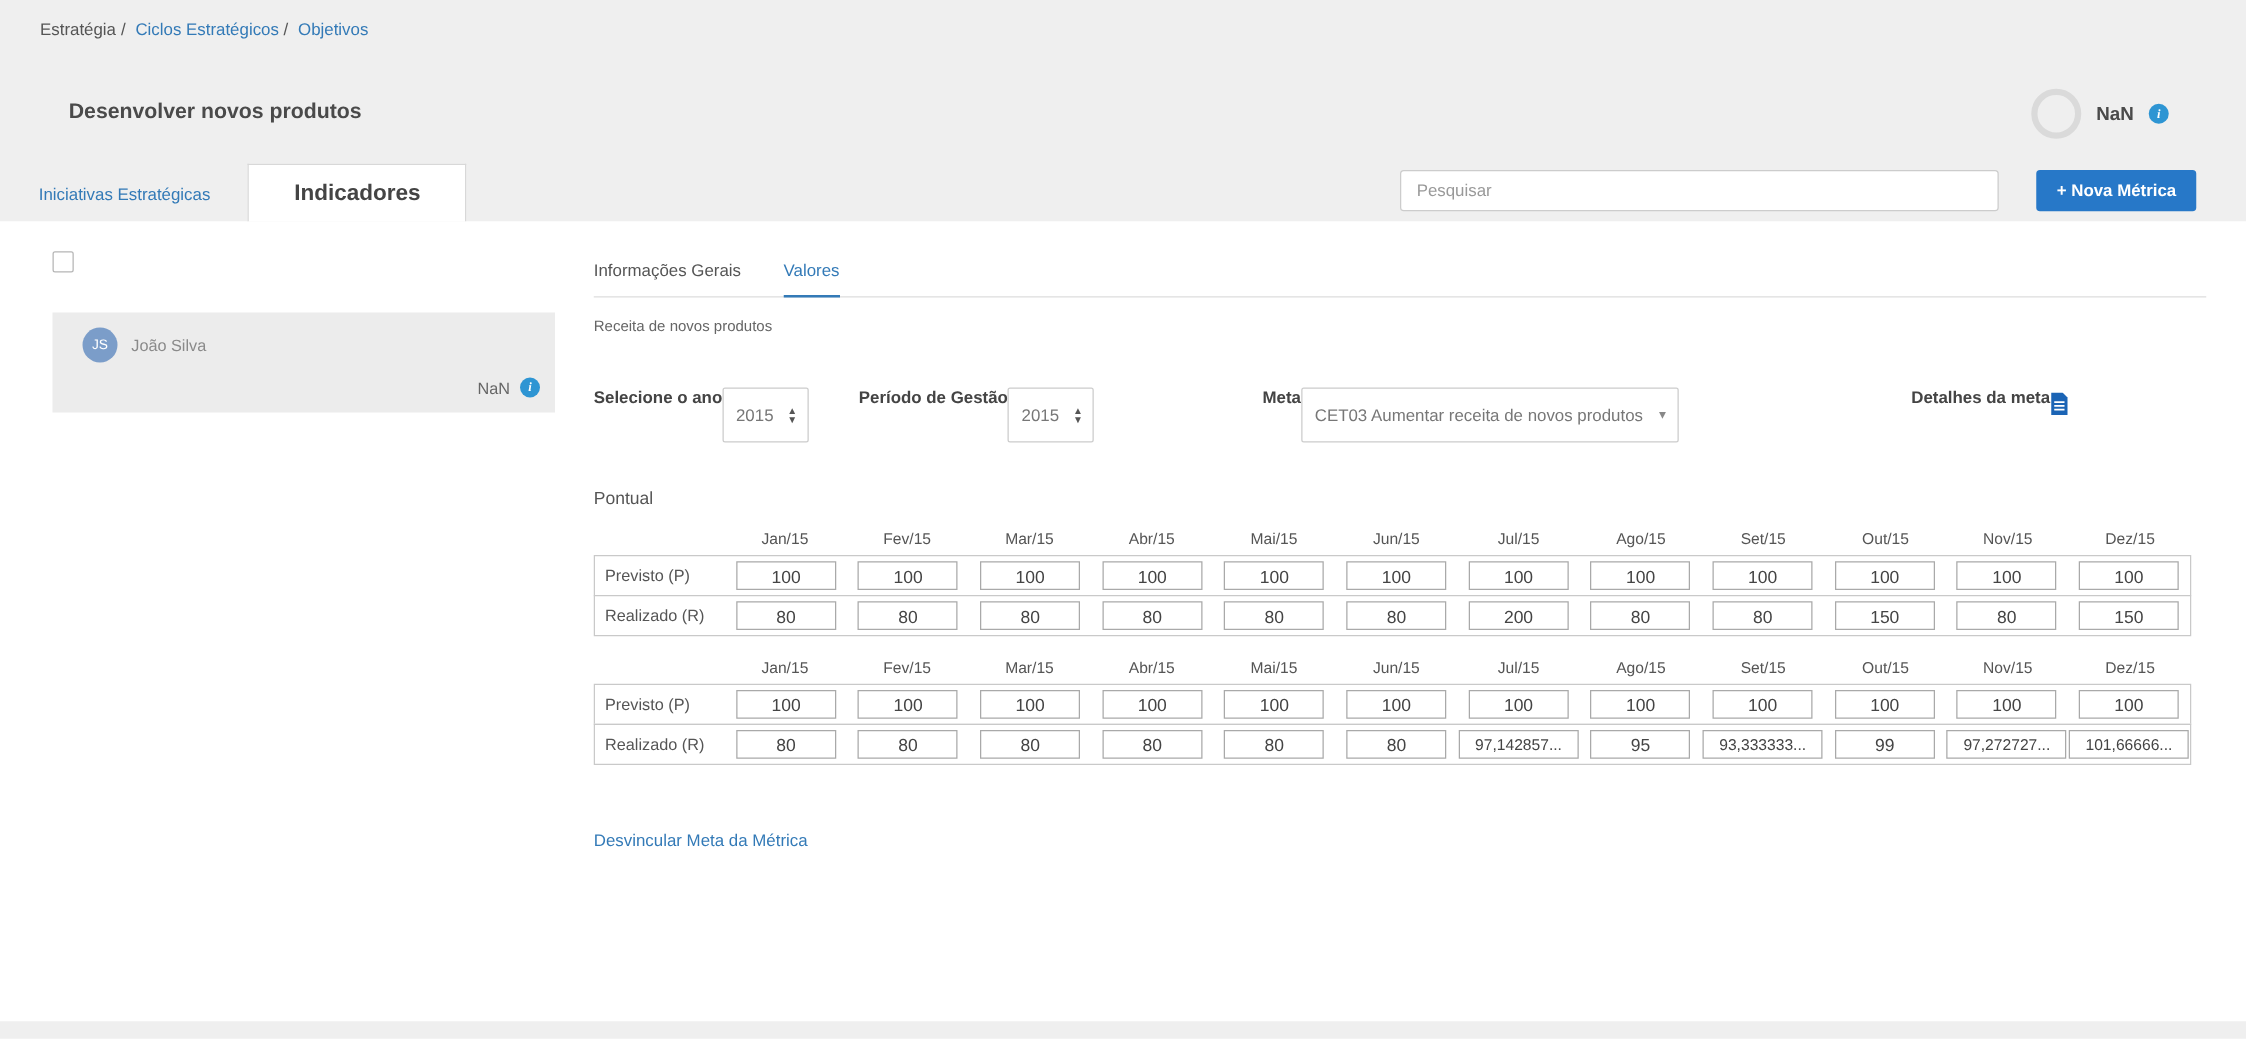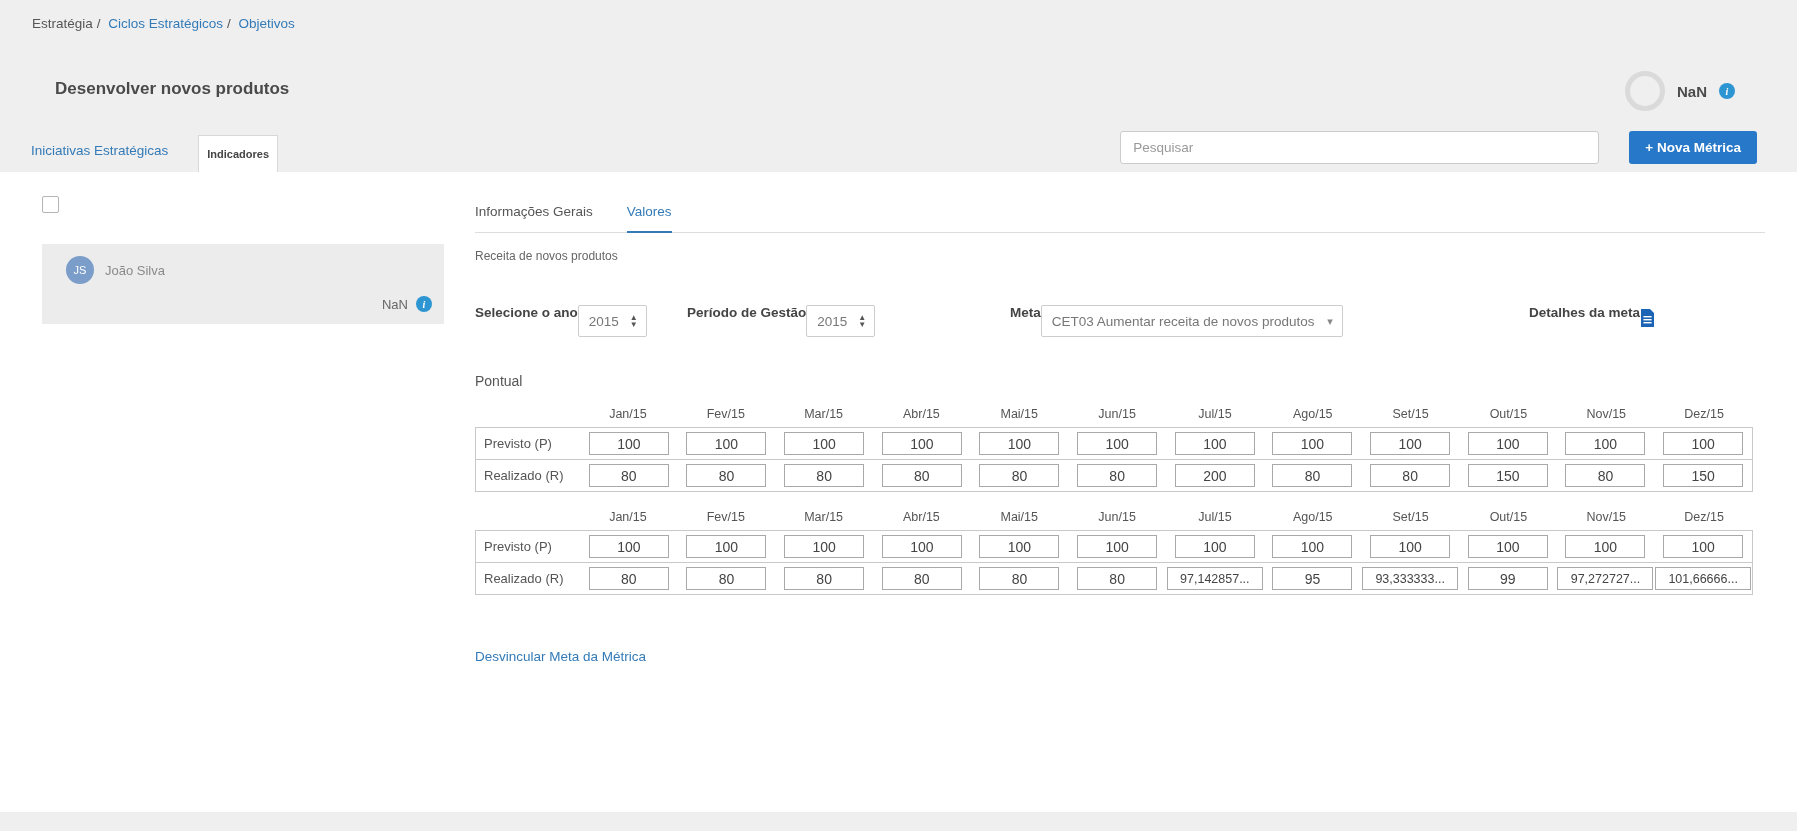--- a/index.html
+++ b/index.html
@@ -26,21 +26,21 @@
     width:16px; height:16px; border-radius:50%; background:#2e95d3; color:#fff;
     font-size:10px; font-weight:bold; display:inline-flex; align-items:center; justify-content:center;
     font-family:"Liberation Serif", serif; font-style:italic; flex:0 0 auto;
   }
 
   
   .tabs-bar { display:flex; align-items:flex-end; padding:0 40px 0 31px; }
   .tab-link { font-size:13.5px; color:#337ab7; padding:12px 0 14px; margin-right:30px; cursor:pointer; }
   .tab-active {
     background:#fff; border:1px solid #d8d8d8; border-bottom:none;
-    padding:12px 8px; font-size:11px; font-weight:bold; color:#444; cursor:pointer;
+    padding:12px 36px; font-size:18px; font-weight:bold; color:#444; cursor:pointer;
   }
   .tabs-spacer { flex:1; }
   .search-input {
     width:479px; height:33px; border:1px solid #ccc; border-radius:3px; background:#fff;
     font-size:13.5px; padding:0 12px; color:#555; margin:0 30px 8px 0;
     font-family:"Liberation Sans", sans-serif;
   }
   .search-input::placeholder { color:#999; }
   .new-metric-btn {
     height:33px; padding:0 16px; margin-bottom:8px; border:none; border-radius:3px;
@@ -76,21 +76,21 @@
   .inner-tabs { display:flex; gap:34px; border-bottom:1px solid #ddd; }
   .inner-tab { font-size:13.5px; color:#555; padding:8px 0 12px; cursor:pointer; }
   .inner-tab.active { color:#337ab7; border-bottom:2px solid #337ab7; margin-bottom:-1px; }
   .metric-name { margin-top:16px; font-size:12px; color:#666; }
 
   .form-row { display:flex; margin-top:42px; }
   .form-group { display:flex; flex-direction:row; }
   .form-label { font-size:13.5px; font-weight:bold; color:#444; margin-bottom:12px; }
   .sel-wrap { position:relative; }
   select.ctrl {
-    appearance:none; -webkit-appearance:none; width:100%; height:32px;
+    appearance:none; -webkit-appearance:none; width:100%; height:44px;
     border:1px solid #ccc; border-radius:2px; background:#fff; color:#777;
     font-size:13.5px; padding:0 26px 0 10px; cursor:pointer;
     font-family:"Liberation Sans", sans-serif;
   }
   .spin-arrow {
     position:absolute; right:9px; top:50%; transform:translateY(-50%);
     display:flex; flex-direction:column; align-items:center; color:#555; pointer-events:none;
   }
   .spin-arrow i { font-style:normal; font-size:8px; line-height:7px; }
   .caret-arrow {

